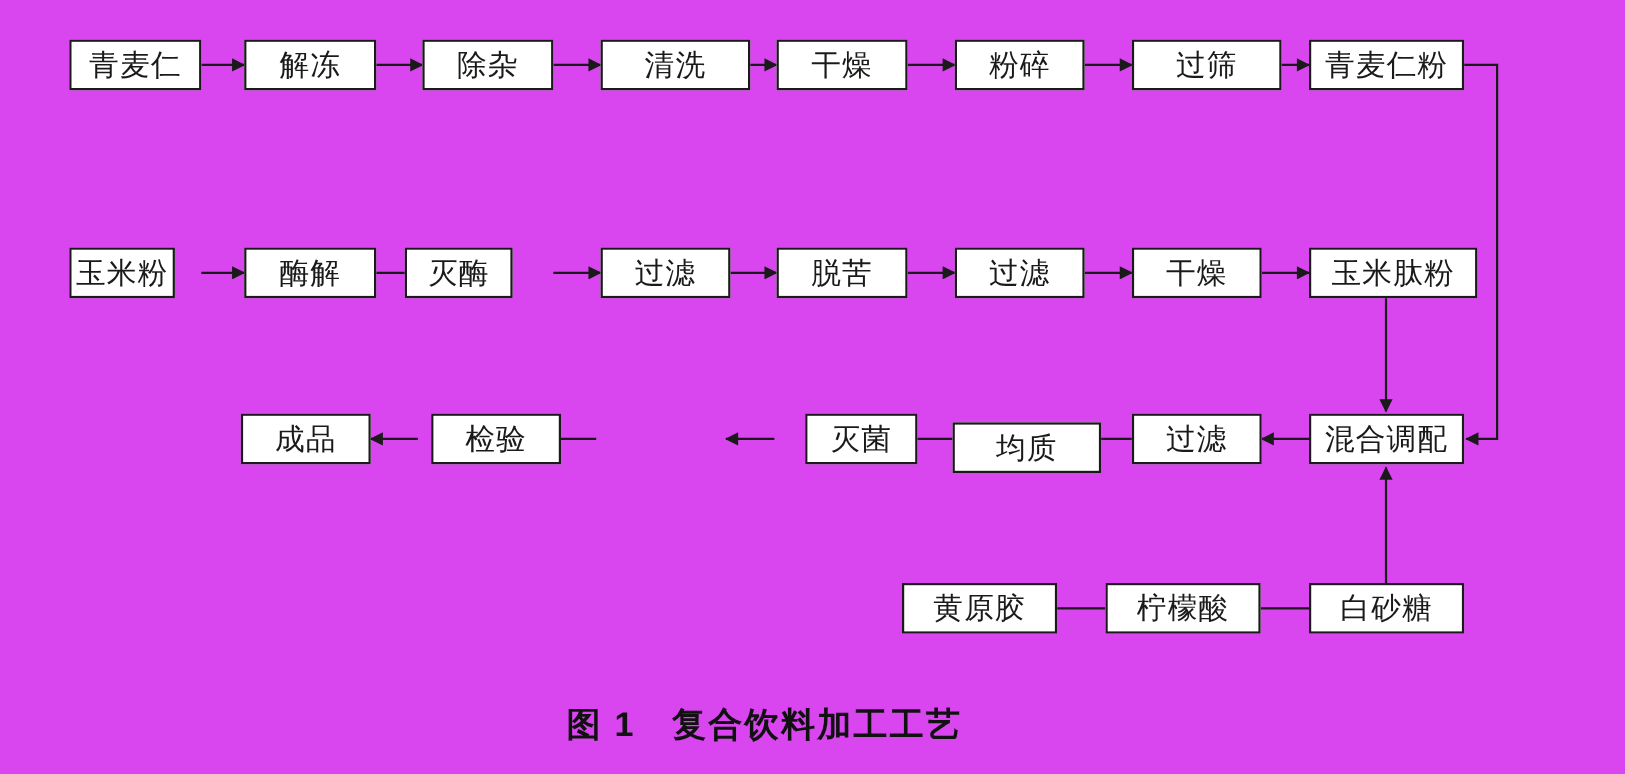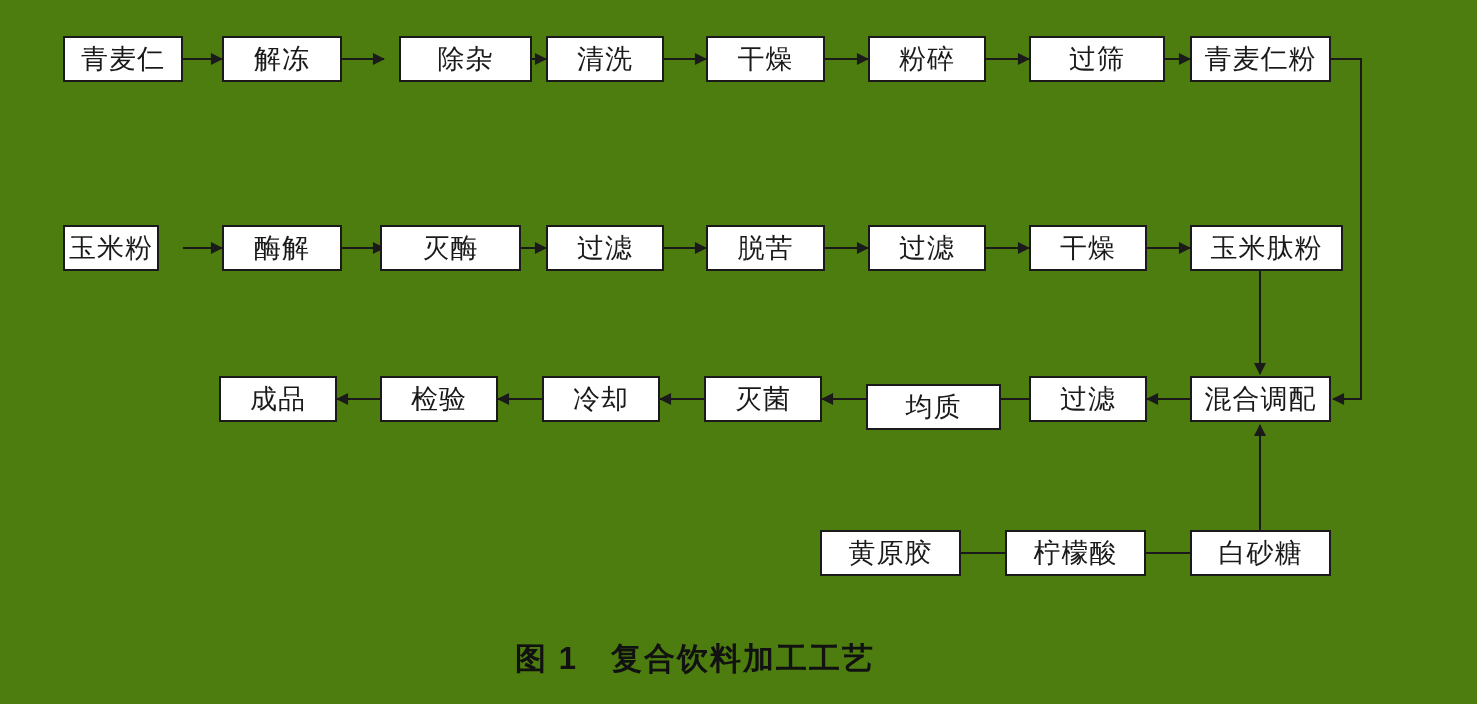--- a/index.html
+++ b/index.html
@@ -4,21 +4,21 @@
 <style>
   html, body {
     margin: 0;
     padding: 0;
     background: #ffffff;
   }
   #canvas {
     position: relative;
     width: 1477px;
     height: 704px;
-    background: #4d7c0f;
+    background: #d946ef;
     font-family: "Liberation Serif", "DejaVu Serif", serif;
     overflow: hidden;
   }
   #connectors {
     position: absolute;
     left: 0;
     top: 0;
     width: 1477px;
     height: 704px;
   }
@@ -99,40 +99,39 @@
 
     <path d="M 1331 59 L 1361 59 L 1361 399 L 1333 399" marker-end="url(#ah)"></path>
 
     <line x1="1260" y1="271" x2="1260" y2="374" marker-end="url(#ah)"></line>
 
     <line x1="1260" y1="530" x2="1260" y2="425" marker-end="url(#ah)"></line>
   </svg>
 
   <div class="box" style="left:63px;  top:36px; width:120px">青麦仁</div>
   <div class="box" style="left:222px; top:36px; width:120px">解冻</div>
-  <div class="box" style="left:399px; top:36px; width:133px">除杂</div>
-  <div class="box" style="left:546px; top:36px; width:118px">清洗</div>
+  <div class="box" style="left:384px; top:36px; width:119px">除杂</div>
+  <div class="box" style="left:546px; top:36px; width:136px">清洗</div>
   <div class="box" style="left:706px; top:36px; width:119px">干燥</div>
   <div class="box" style="left:868px; top:36px; width:118px">粉碎</div>
   <div class="box" style="left:1029px;top:36px; width:136px">过筛</div>
   <div class="box" style="left:1190px;top:36px; width:141px">青麦仁粉</div>
 
   <div class="box" style="left:63px;  top:225px; width:96px">玉米粉</div>
   <div class="box" style="left:222px; top:225px; width:120px">酶解</div>
-  <div class="box" style="left:380px; top:225px; width:141px">灭酶</div>
+  <div class="box" style="left:368px; top:225px; width:98px">灭酶</div>
   <div class="box" style="left:546px; top:225px; width:118px">过滤</div>
   <div class="box" style="left:706px; top:225px; width:119px">脱苦</div>
   <div class="box" style="left:868px; top:225px; width:118px">过滤</div>
   <div class="box" style="left:1029px;top:225px; width:118px">干燥</div>
   <div class="box" style="left:1190px;top:225px; width:153px">玉米肽粉</div>
 
   <div class="box" style="left:219px; top:376px; width:118px">成品</div>
-  <div class="box" style="left:380px; top:376px; width:118px">检验</div>
-  <div class="box" style="left:542px; top:376px; width:118px">冷却</div>
-  <div class="box" style="left:704px; top:376px; width:118px">灭菌</div>
+  <div class="box" style="left:392px; top:376px; width:118px">检验</div>
+  <div class="box" style="left:732px; top:376px; width:102px">灭菌</div>
   <div class="box" style="left:866px; top:384px; width:135px">均质</div>
   <div class="box" style="left:1029px;top:376px; width:118px">过滤</div>
   <div class="box" style="left:1190px;top:376px; width:141px">混合调配</div>
 
   <div class="box" style="left:820px; top:530px; width:141px">黄原胶</div>
   <div class="box" style="left:1005px;top:530px; width:141px">柠檬酸</div>
   <div class="box" style="left:1190px;top:530px; width:141px">白砂糖</div>
 
   <div class="caption">图 1　复合饮料加工工艺</div>
 

